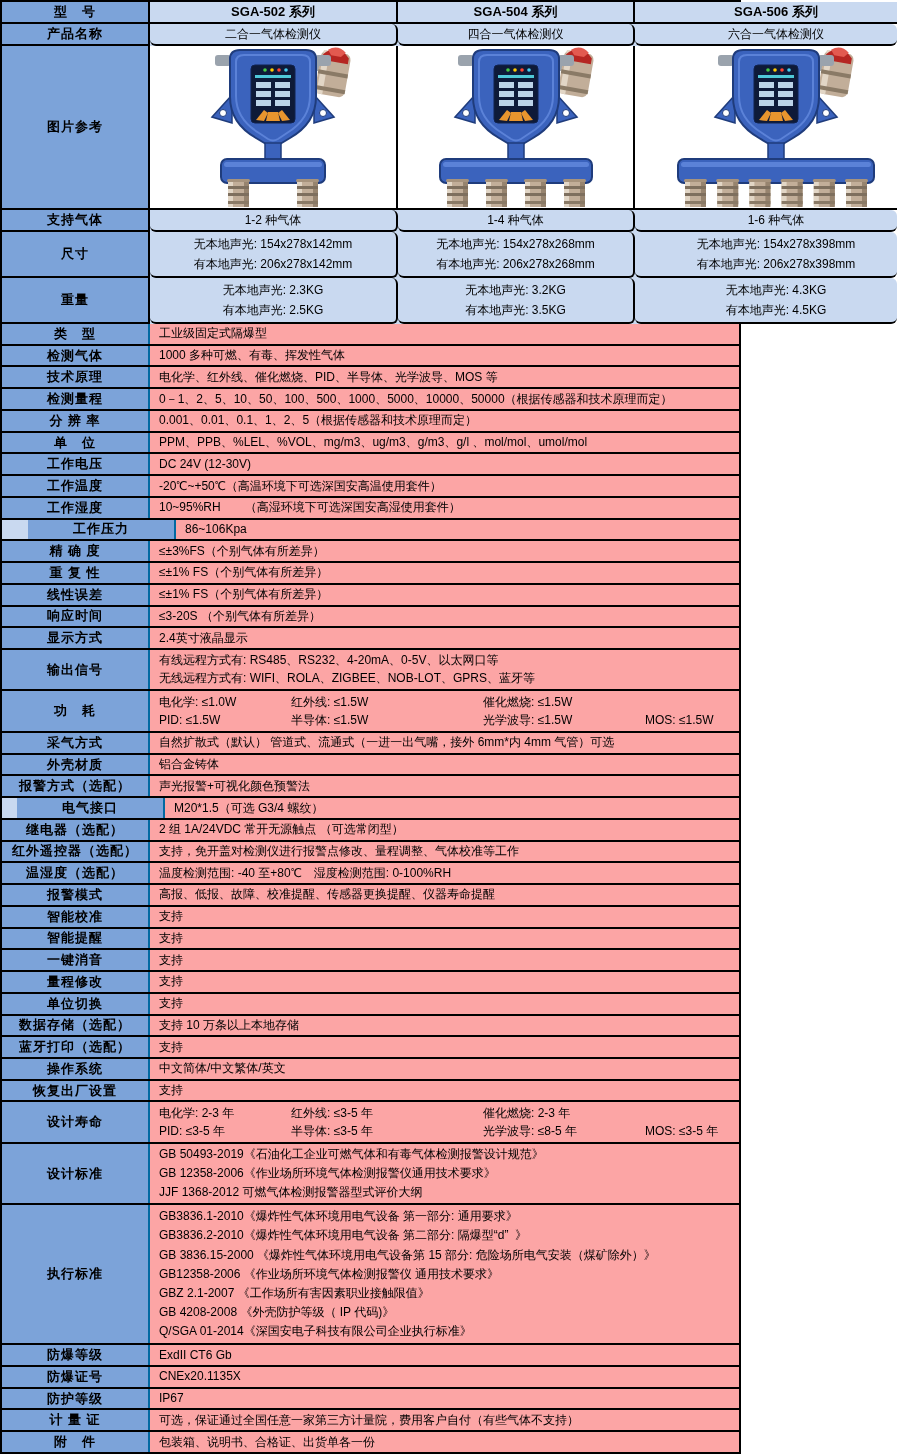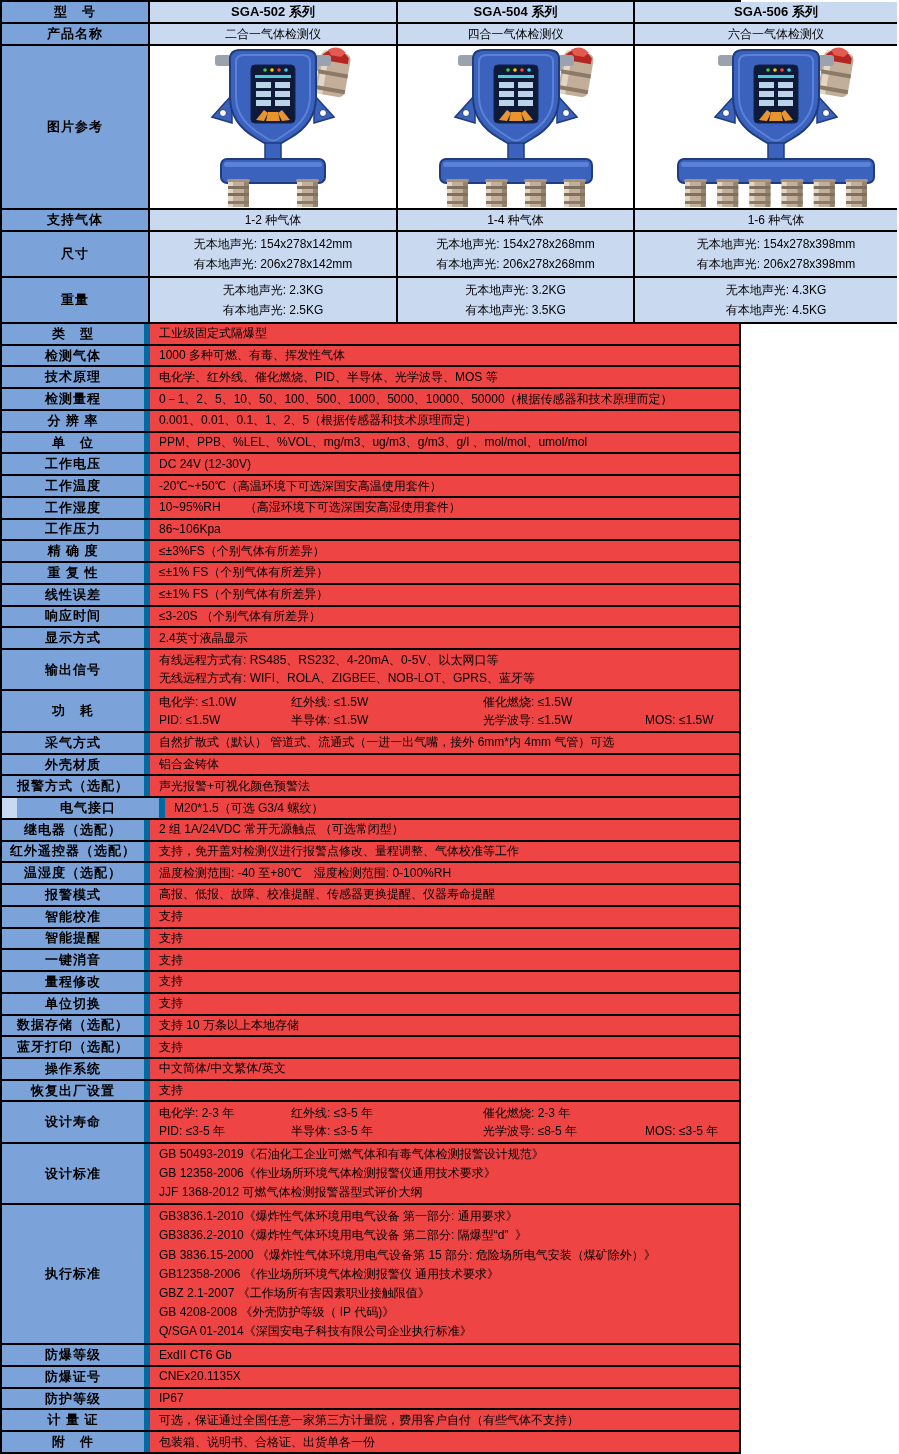--- a/index.html
+++ b/index.html
@@ -5,33 +5,33 @@
   html,body{margin:0;padding:0;background:#fff;}
   body{font-family:"Liberation Sans",sans-serif;color:#000;}
   .sheet{width:741px;height:1454px;box-sizing:border-box;border:2px solid #000;background:#c9d9f0;}
   
   .top-grid{display:grid;grid-template-columns:148px 248px 237px 262px;
             grid-template-rows:22px 22px 164px 22px 46px 46px;}
   .cell{box-sizing:border-box;border-right:2px solid #000;border-bottom:2px solid #000;
         display:flex;align-items:center;justify-content:center;overflow:hidden;}
   .cell.last-col{border-right:none;padding-left:20px;}
   .label-cell{background:#7ca3d9;font-weight:bold;font-size:13px;letter-spacing:1px;}
-  .val-cell{background:#c9d9f0;font-size:12px;}
+  .val-cell{background:#c9d9f0;font-size:12px;border-radius:6px;}
   .model-cell{background:#c9d9f0;font-weight:bold;font-size:13px;}
   .img-cell{background:#ffffff;}
   .two-line{flex-direction:column;justify-content:space-evenly;align-items:center;}
   .two-line div{line-height:14px;}
   
   .spec-section{display:flex;flex-direction:column;height:1128px;}
   .spec-row{display:flex;box-sizing:border-box;border-bottom:2px solid #000;min-height:0;}
   .spec-row:last-child{border-bottom:none;}
-  .spec-label{width:148px;box-sizing:border-box;border-right:6px solid #0369a1;background:#7ca3d9;
+  .spec-label{width:148px;box-sizing:border-box;border-right:2px solid #0369a1;background:#7ca3d9;
               font-weight:bold;font-size:13px;display:flex;align-items:center;justify-content:center;
               text-align:center;letter-spacing:1px;flex-shrink:0;}
-  .spec-value{flex:1;background:#ef4444;display:flex;flex-direction:column;justify-content:space-evenly;
+  .spec-value{flex:1;background:#fca5a5;display:flex;flex-direction:column;justify-content:space-evenly;
               padding-left:9px;font-size:12px;min-width:0;}
   .spec-value .line{line-height:15px;white-space:pre;}
   .segline{display:flex;}
   .segline span{white-space:pre;}
   .seg-0{width:132px;} .seg-1{width:192px;} .seg-2{width:162px;}
   
   .dev-wrap{width:100%;height:100%;display:flex;align-items:center;justify-content:center;}
 </style>
 </head>
 <body>
@@ -386,21 +386,21 @@
         <div class="spec-value">
           <div class="line">-20℃~+50℃（高温环境下可选深国安高温使用套件）</div>
         </div>
       </div>
       <div class="spec-row" style="flex: 1 1 0px;">
         <div class="spec-label">工作湿度</div>
         <div class="spec-value">
           <div class="line">10~95%RH　　（高湿环境下可选深国安高湿使用套件）</div>
         </div>
       </div>
-      <div class="spec-row" style="flex: 1 1 0px;">
+      <div class="spec-row" style="flex: 1 1 0px; padding-left: 26px;">
         <div class="spec-label">工作压力</div>
         <div class="spec-value">
           <div class="line">86~106Kpa</div>
         </div>
       </div>
       <div class="spec-row" style="flex: 1 1 0px;">
         <div class="spec-label">精 确 度</div>
         <div class="spec-value">
           <div class="line">≤±3%FS（个别气体有所差异）</div>
         </div>

